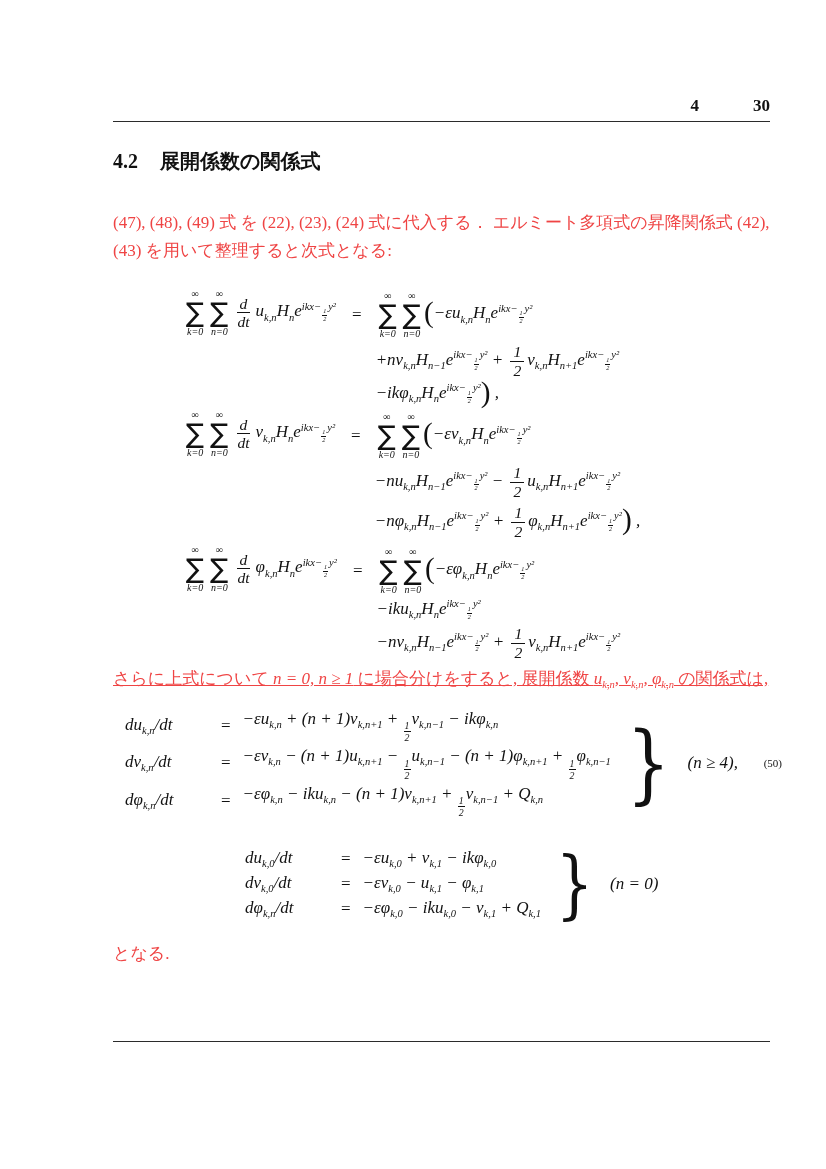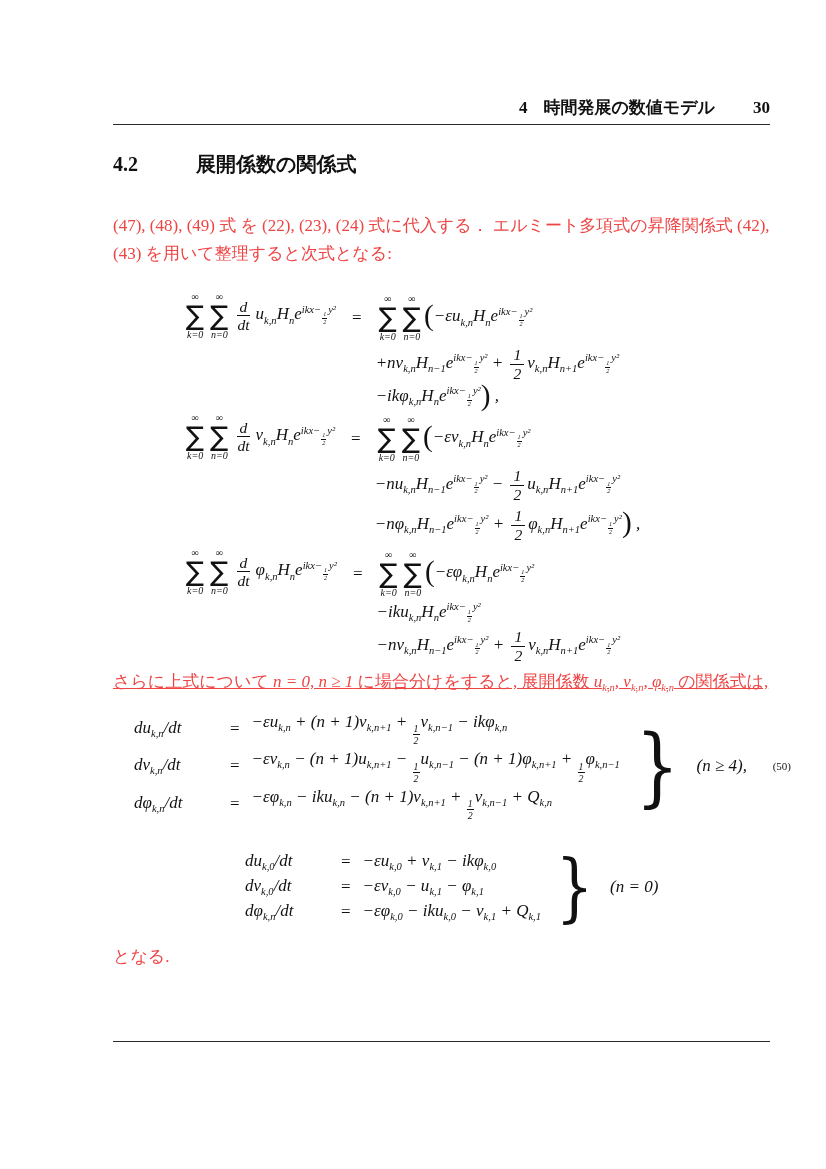--- a/index.html
+++ b/index.html
@@ -9,23 +9,23 @@
   
   .header{display:flex;justify-content:flex-end;align-items:baseline;
           margin:96px 56px 0 113px;padding-bottom:5px;border-bottom:1.5px solid #2b2b2b;}
   .hnum{font-weight:bold;font-size:17px;margin-right:16px;}
   .htitle{font-weight:bold;font-size:17px;font-family:"Liberation Sans","DejaVu Sans",sans-serif;}
   .hpage{font-weight:bold;font-size:17px;margin-left:38px;}
 
   .content{margin:0 56px 0 113px;}
 
   
-  .sechead{margin-top:26px;display:flex;align-items:baseline;gap:16px;}
+  .sechead{margin-top:26px;display:flex;align-items:baseline;}
   .secnum{font-weight:bold;font-size:20px;margin-right:22px;}
-  .sectitle{font-weight:bold;font-size:20px;font-family:"Liberation Sans","DejaVu Sans",sans-serif;margin-left:20px;}
+  .sectitle{font-weight:bold;font-size:20px;font-family:"Liberation Sans","DejaVu Sans",sans-serif;}
 
   
   .para{font-size:17px;line-height:1.62;margin:0;color:#ef4444;}
   .p1{margin-top:34px;}
   .pline{display:block;white-space:nowrap;}
   .p2{white-space:nowrap;text-decoration:underline;}
   .closing{margin-top:20px;}
 
   
   .math{font-family:"Liberation Serif","DejaVu Serif",serif;font-style:italic;font-size:17px;}
@@ -48,21 +48,21 @@
   
   .eqarea{margin-top:24px;}
   .eqblock{display:flex;align-items:flex-start;margin:2px 0;}
   .eqblock .lhs{margin-left:70px;white-space:nowrap;}
   .eqblock .rel{padding-top:17px;margin:0 14px 0 16px;font-style:normal;font-size:17px;}
   .eqblock .rhs{display:flex;flex-direction:column;}
   .eqblock .rhs .math{white-space:nowrap;margin:2px 0;}
 
   
   .system{display:flex;align-items:center;width:100%;}
-  .sys50{margin-top:16px;margin-left:21px;}
+  .sys50{margin-top:16px;margin-left:12px;}
   .sys51{margin-top:30px;margin-left:132px;}
   .rows{display:flex;flex-direction:column;row-gap:3px;}
   .srow{display:flex;align-items:center;white-space:nowrap;}
   .srow .slhs{min-width:84px;}
   .srow .srel{font-style:normal;margin:0 12px;}
   .sbrace{font-family:"DejaVu Serif",serif;font-style:normal;line-height:0.85;
           transform:scaleX(0.8);margin-left:10px;color:#111;}
   .b50{font-size:86px;}
   .b51{font-size:74px;}
   .cond{margin-left:12px;white-space:nowrap;}
@@ -71,21 +71,20 @@
   
   .botrule{position:absolute;left:113px;right:56px;top:1041px;border-top:1.5px solid #2b2b2b;}
 </style>
 </head>
 <body>
 
 <div class="page">
 
   <div class="header">
     <span class="hnum">4</span>
-    <span class="htitle">時間発展の数値モデル</span>
     <span class="hpage">30</span>
   </div>
 
   <div class="content">
 
     <div class="sechead">
       <span class="secnum">4.2</span>
       <span class="sectitle">展開係数の関係式</span>
     </div>
 

